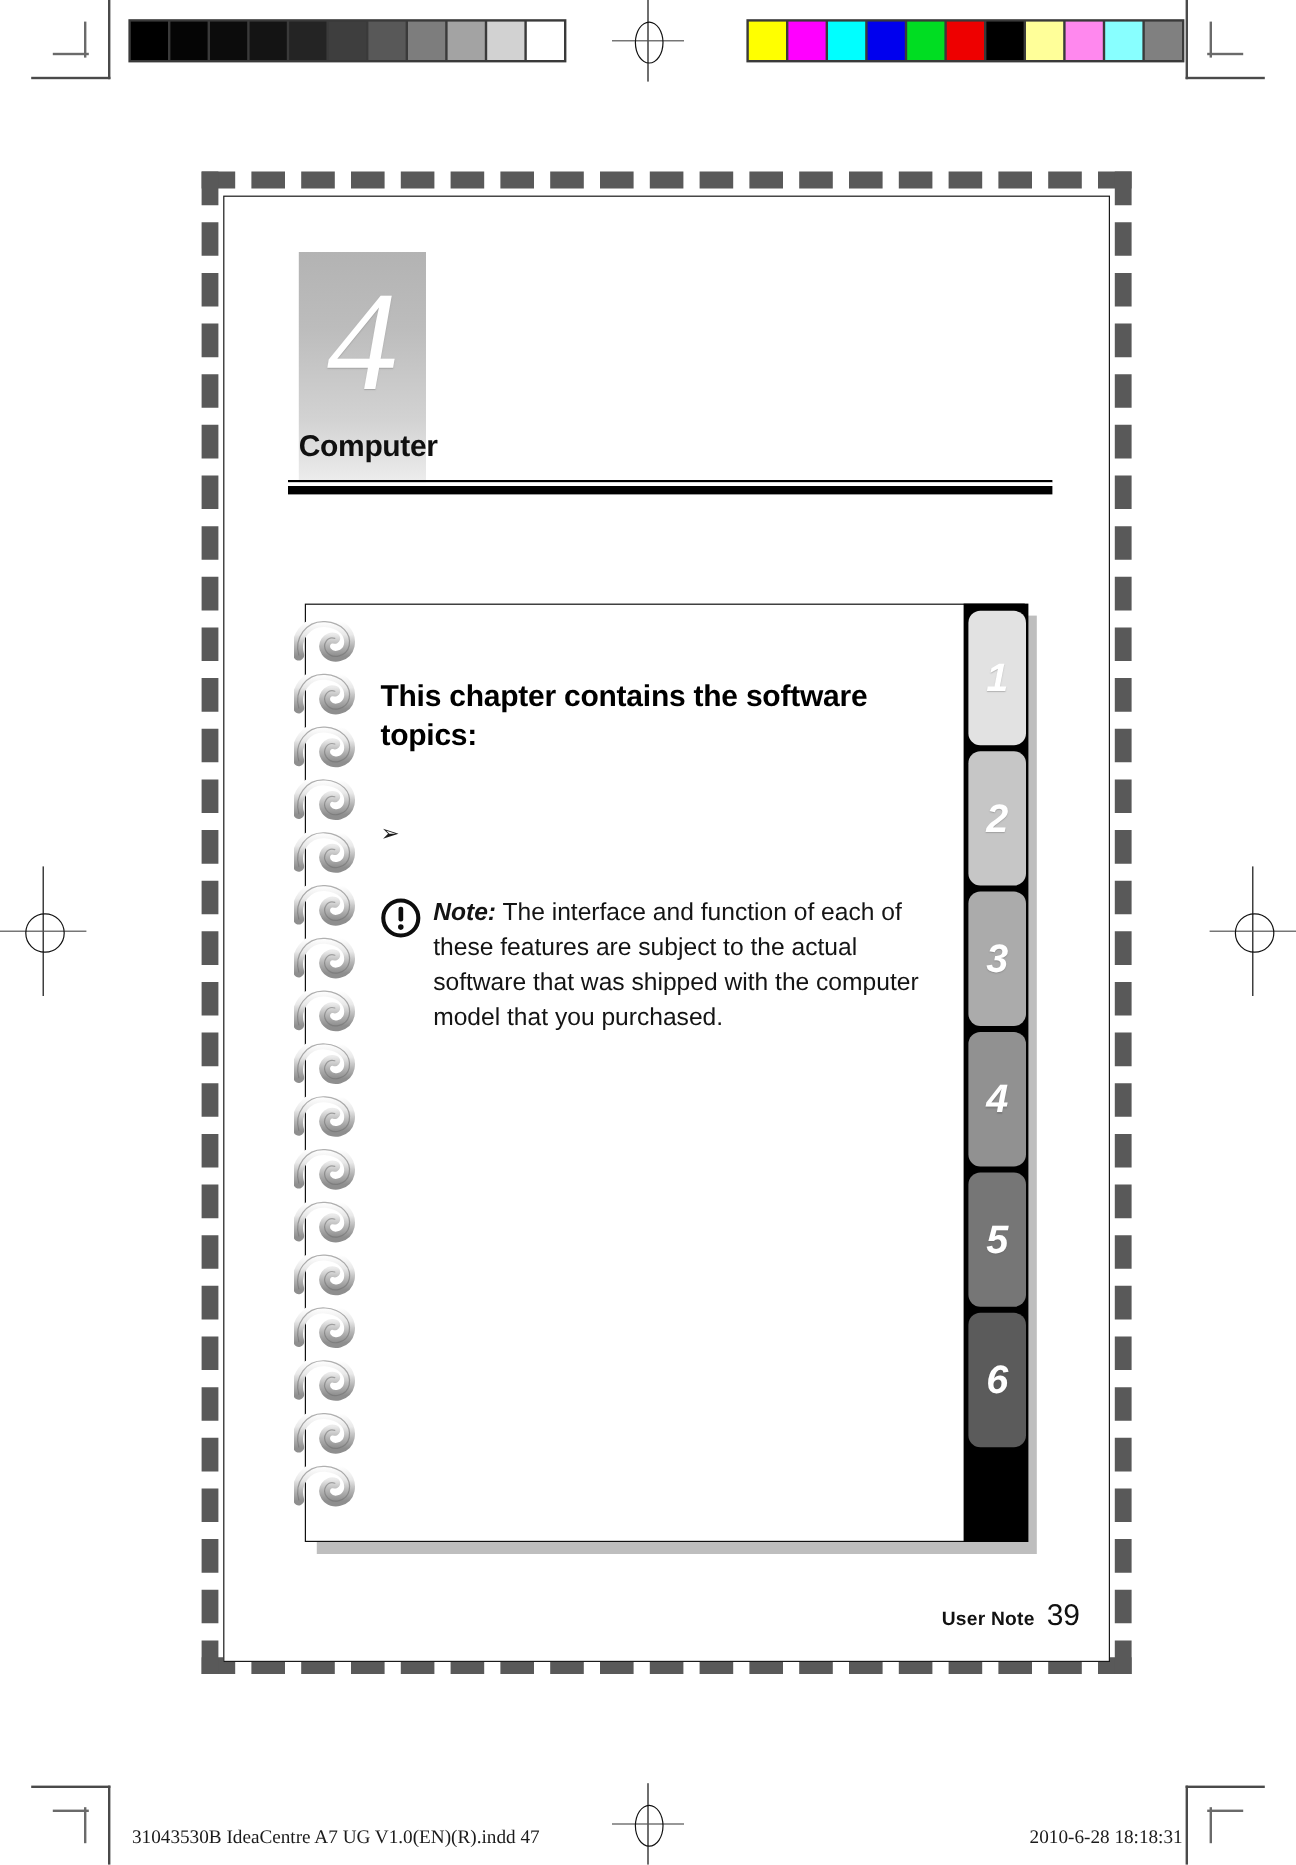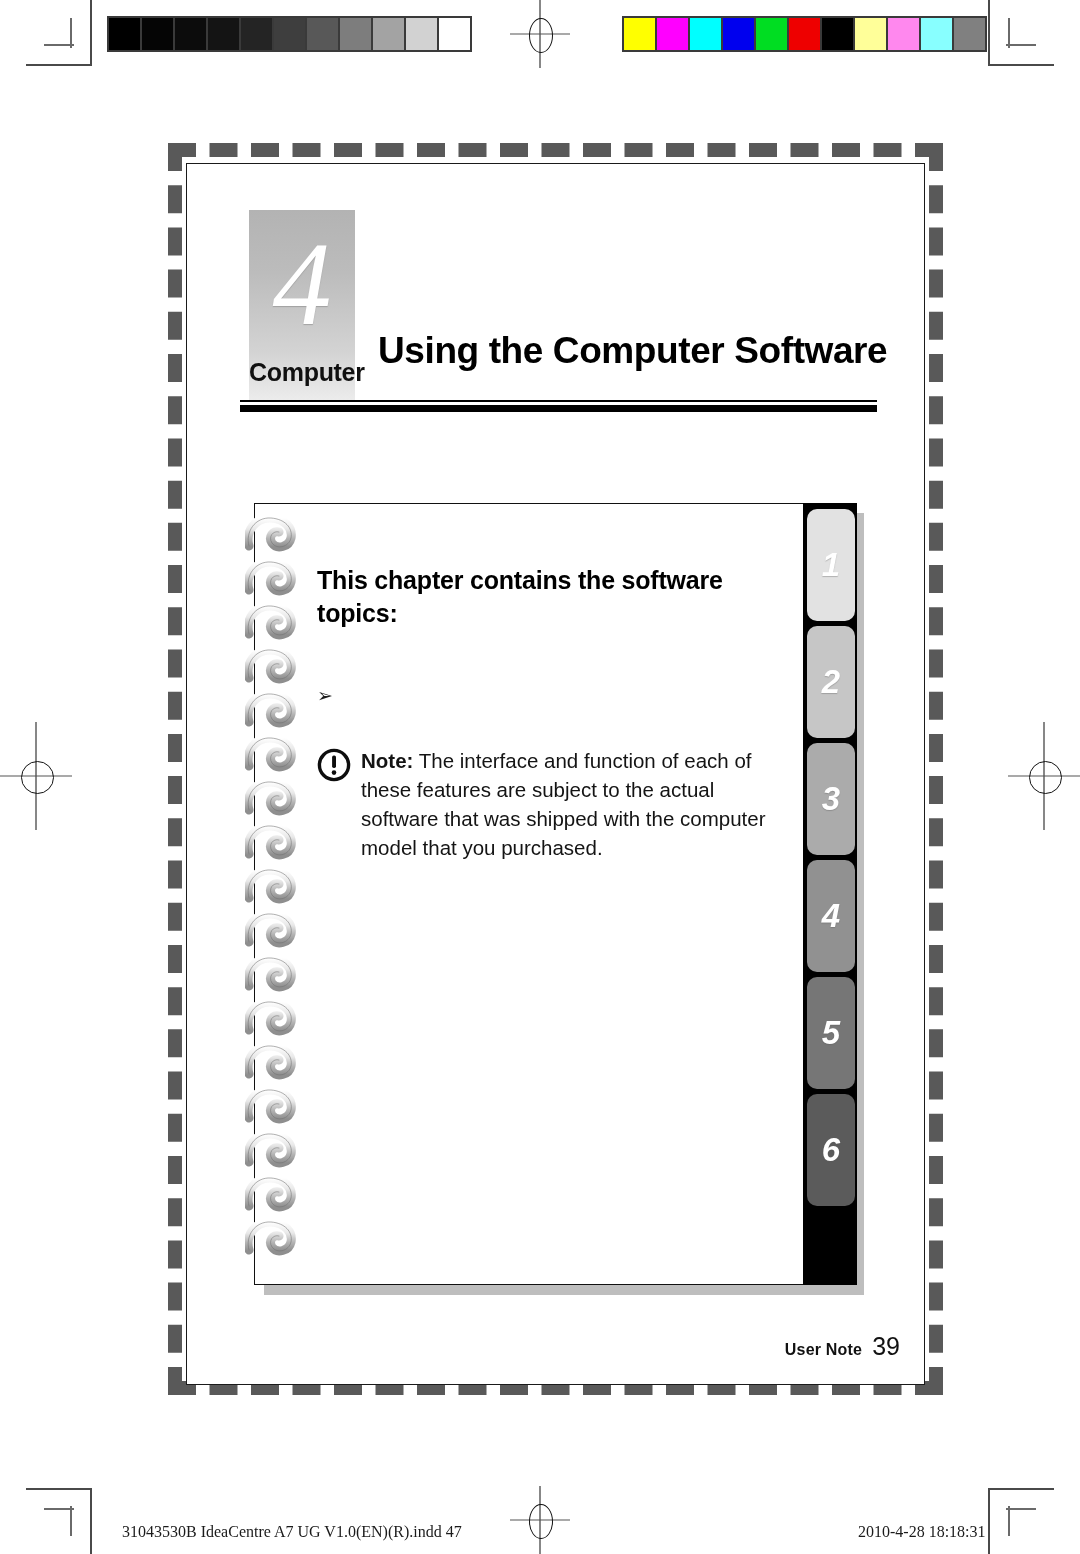--- a/index.html
+++ b/index.html
@@ -236,21 +236,21 @@
     width: 44px;
     padding-top: 2px;
   }
   #note-icon svg { display: block; }
   #note-text {
     font-size: 20.5px;
     line-height: 1.42;
     color: #141414;
     width: 418px;
   }
-  #note-text b { font-weight: 700; }
+  #note-text b { font-weight: 700; font-style: italic; }
 
   
   #spiral-binding {
     position: absolute;
     left: 245px; top: 512px;
     width: 58px; height: 760px;
   }
   #spiral-binding .coil {
     position: absolute;
     left: 0;
@@ -305,21 +305,21 @@
   }
 
   
   .print-meta {
     position: absolute;
     font-family: "Liberation Serif", serif;
     font-size: 16px;
     color: #1b1b1b;
     white-space: nowrap;
   }
-  #print-meta-file { left: 110px; top: 1523px; margin-left: 12px; }
+  #print-meta-file { left: 110px; top: 1523px; }
   #print-meta-time { left: 858px; top: 1523px; }
 </style>
 </head>
 <body>
 
 <div id="calibration-strip">
   <div class="swatch-bar" id="gray-swatch-bar">
       <div class="sw" style="background: rgb(0, 0, 0);"></div>
       <div class="sw" style="background: rgb(5, 5, 5);"></div>
       <div class="sw" style="background: rgb(12, 12, 12);"></div>
@@ -394,21 +394,20 @@
 </div>
 
 <div id="page-frame"></div>
 <div id="page-inner-rule"></div>
 
 <div id="chapter-header">
   <div id="chapter-badge">
     <span id="chapter-number">4</span>
     <span id="chapter-label">Computer</span>
   </div>
-  <div id="chapter-title">Using the Computer Software</div>
 </div>
 <div id="header-rule">
   <div class="rule-thin"></div>
   <div class="rule-gap"></div>
   <div class="rule-thick"></div>
 </div>
 
 <div id="content-card">
   <div id="card-body">
     <h2 id="topics-heading">This chapter contains the software topics:</h2>
@@ -692,13 +691,13 @@
     <div class="tab-chip" style="background: rgb(91, 91, 91); top: 591px;">
       <span>6</span>
     </div>
   </div>
 
 <div id="page-footer">
   <span id="footer-guide-label">User Note</span><span id="footer-page-number">39</span>
 </div>
 
 <div class="print-meta" id="print-meta-file">31043530B IdeaCentre A7 UG V1.0(EN)(R).indd   47</div>
-<div class="print-meta" id="print-meta-time">2010-4-28   18:18:31</div>
+<div class="print-meta" id="print-meta-time">2010-6-28   18:18:31</div>
 
 </body></html>

